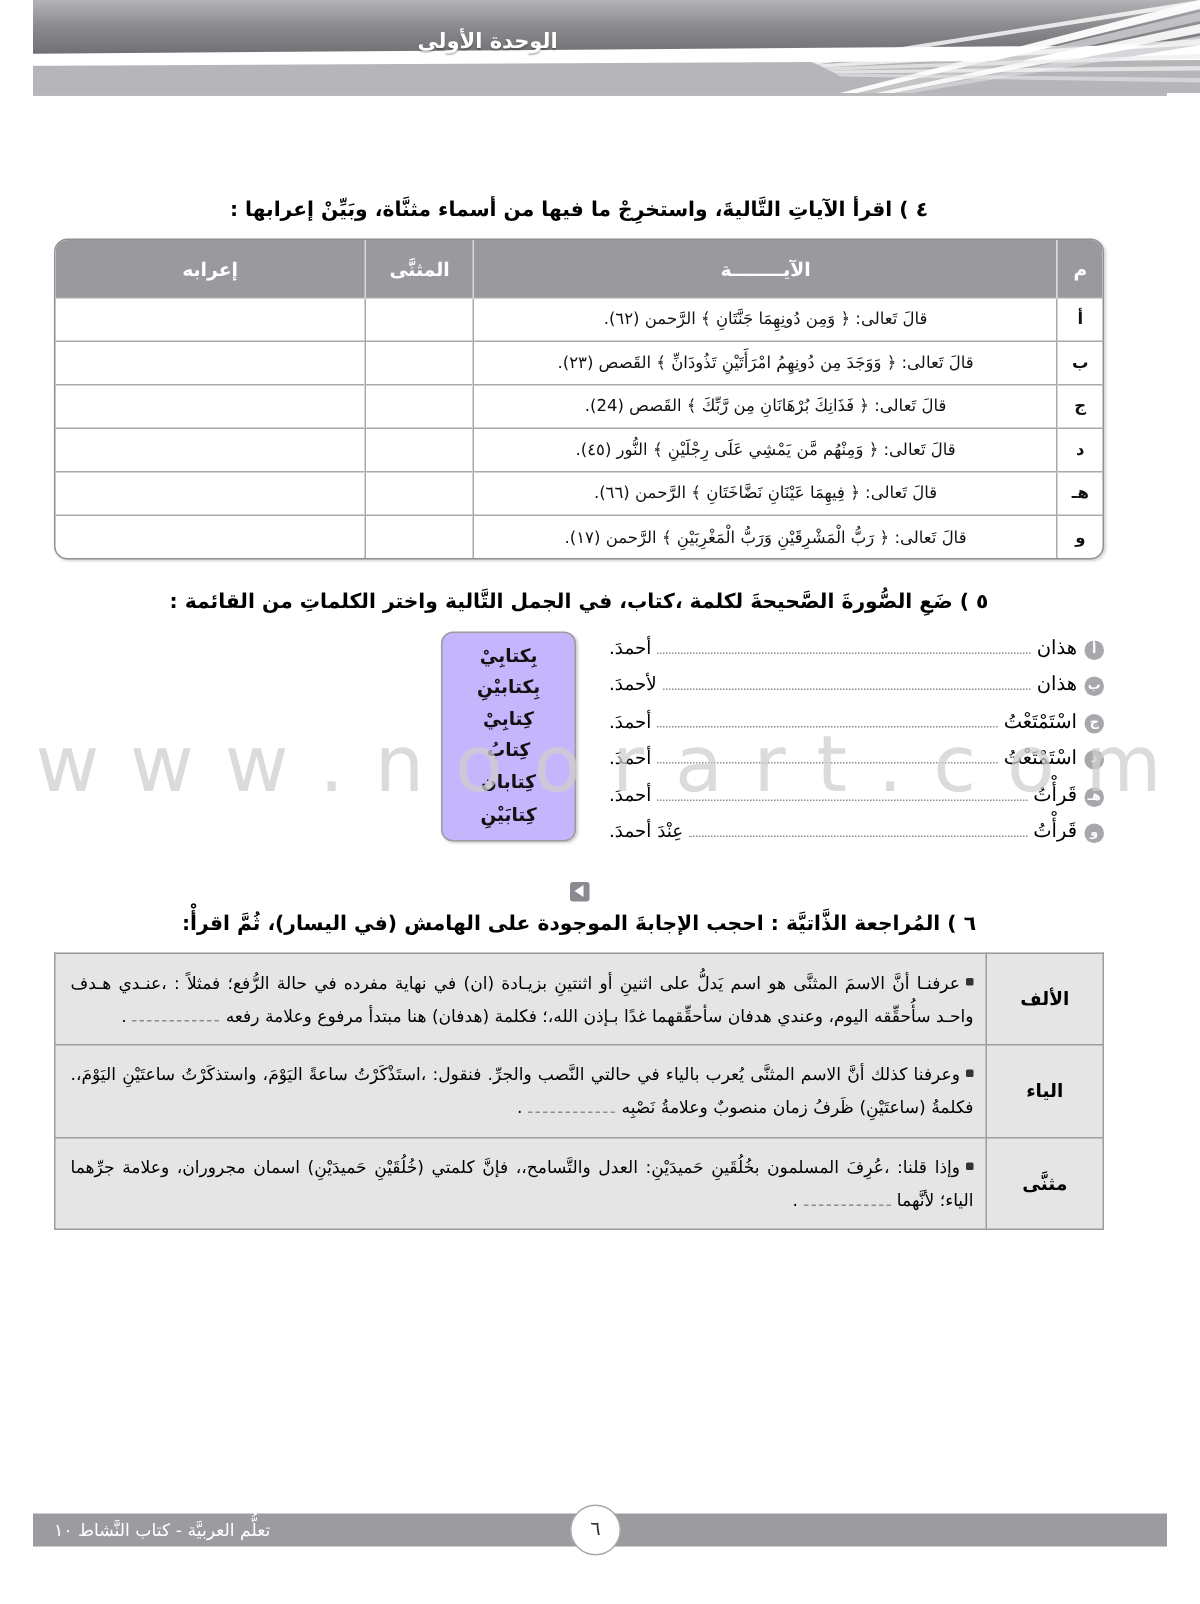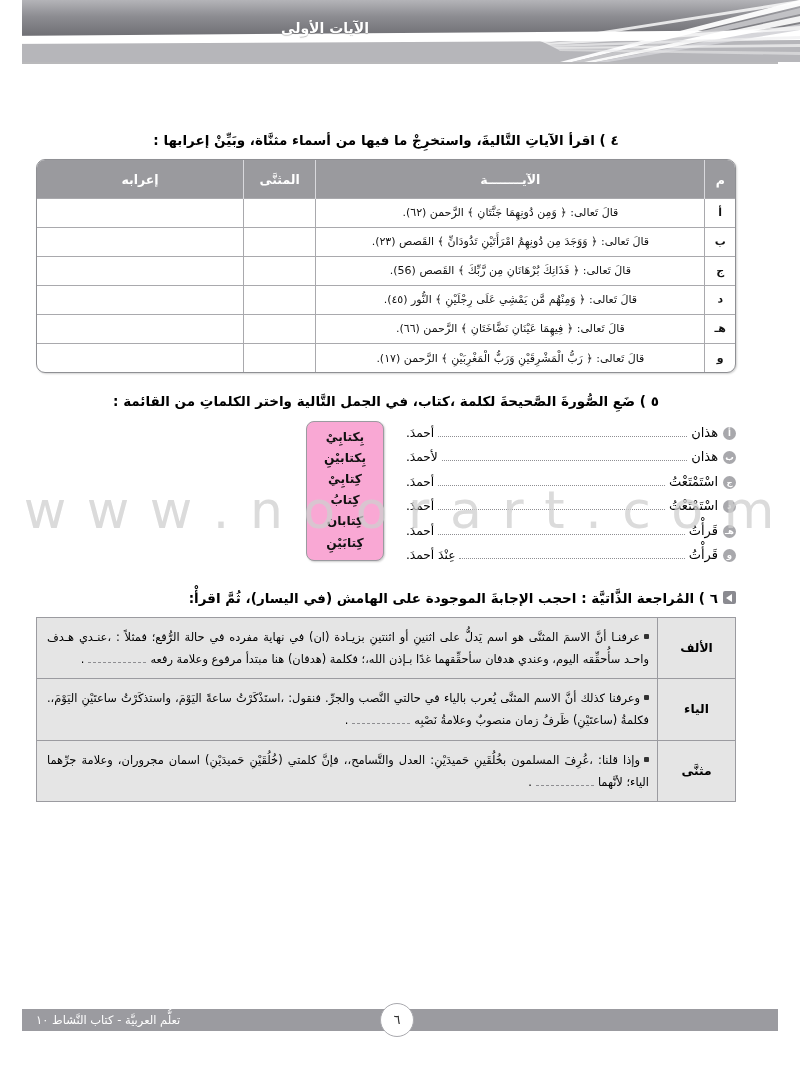--- a/index.html
+++ b/index.html
@@ -164,25 +164,25 @@
   .s-pre { font-weight: normal; font-size: 13px; white-space: nowrap; }
   .dots {
     flex: 1 1 auto;
     border-bottom: 1.4px dotted #8e8e92;
     margin: 0 4px 4px 4px;
     height: 9px;
   }
   .s-post { font-size: 12.2px; white-space: nowrap; }
 
   .wordbox {
-    width: 78px;
+    width: 90px;
     margin-right: 22px;
     border: 1.3px solid #9b9ba0;
     border-radius: 8px;
-    background: #f9a8d4;
+    background: #c4b5fd;
     box-shadow: 1px 1px 2px rgba(0,0,0,.2);
     padding: 5px 0 6px 0;
   }
   .wordbox div {
     text-align: center;
     font-size: 12.3px;
     line-height: 21.2px;
     color: #111;
     font-weight: bold;
   }
@@ -283,21 +283,21 @@
     <polygon points="572,62 800,8 800,14 584,62" fill="#c6c6ca" opacity="0.9"></polygon>
     <polygon points="584,62 800,16 800,22 596,62" fill="#ffffff" opacity="0.9"></polygon>
     <polygon points="596,62 800,24 800,30 608,62" fill="#d2d2d6" opacity="0.9"></polygon>
     <polygon points="540,41 800,0 800,3 545,43" fill="#ffffff" opacity="0.8"></polygon>
     <path d="M545 43 L800 26 L800 30 L549 45 Z" fill="#ffffff" opacity="0.7"></path>
     <path d="M549 45 L800 36 L800 39 L553 47 Z" fill="#eeeef0" opacity="0.7"></path>
     <path d="M553 47 L800 44 L800 47 L557 49 Z" fill="#ffffff" opacity="0.6"></path>
     <path d="M557 49 L800 52 L800 55 L560 51 Z" fill="#e8e8ea" opacity="0.6"></path>
     <rect x="0" y="0" width="22" height="62" fill="#ffffff"></rect>
   </svg>
-  <div class="hdr-title">الآيات الأولى</div>
+  <div class="hdr-title">الوحدة الأولى</div>
 </div>
 <div class="hdr-rule"></div>
 
 <div class="watermark">w w w . n o o r a r t . c o m</div>
 
 <div class="content">
 
   <div class="ex-heading center">٤ ) اقرأ الآياتِ التَّاليةَ، واستخرِجْ ما فيها من أسماء مثنَّاة، وبَيِّنْ إعرابها :</div>
 
   <div class="tbl-wrap">
@@ -318,21 +318,21 @@
           <td class="c-irab"></td>
         </tr>
         <tr>
           <td class="c-m">ب</td>
           <td class="c-aya aya-txt">قالَ تَعالى: ﴿ وَوَجَدَ مِن دُونِهِمُ امْرَأَتَيْنِ تَذُودَانِّ ﴾ القَصص (٢٣).</td>
           <td class="c-mth"></td>
           <td class="c-irab"></td>
         </tr>
         <tr>
           <td class="c-m">ج</td>
-          <td class="c-aya aya-txt">قالَ تَعالى: ﴿ فَذَانِكَ بُرْهَانَانِ مِن رَّبِّكَ ﴾ القَصص (56).</td>
+          <td class="c-aya aya-txt">قالَ تَعالى: ﴿ فَذَانِكَ بُرْهَانَانِ مِن رَّبِّكَ ﴾ القَصص (24).</td>
           <td class="c-mth"></td>
           <td class="c-irab"></td>
         </tr>
         <tr>
           <td class="c-m">د</td>
           <td class="c-aya aya-txt">قالَ تَعالى: ﴿ وَمِنْهُم مَّن يَمْشِي عَلَى رِجْلَيْنِ ﴾ النُّور (٤٥).</td>
           <td class="c-mth"></td>
           <td class="c-irab"></td>
         </tr>
         <tr>
@@ -396,21 +396,21 @@
     <div class="wordbox">
       <div>بِكتابِيْ</div>
       <div>بِكتابيْنِ</div>
       <div>كِتابِيْ</div>
       <div>كِتابُ</div>
       <div>كِتابان</div>
       <div>كِتابَيْنِ</div>
     </div>
   </div>
 
-  <div class="ex-heading ex6-head" style="margin-top:16px;">
+  <div class="ex-heading ex6-head" style="margin-top:16px;flex-direction:column;">
     <span class="self-icon"></span>
     <span>٦ ) المُراجعة الذَّاتيَّة : احجب الإجابةَ الموجودة على الهامش (في اليسار)، ثُمَّ اقرأْ:</span>
   </div>
 
   <table class="t6">
     <tbody>
       <tr>
         <td class="t6-label">الألف</td>
         <td class="t6-text">
           <span class="sq"></span><span>عرفنـا أنَّ الاسمَ المثنَّى هو اسم يَدلُّ على اثنينِ أو اثنتينِ بزيـادة (ان) في نهاية مفرده في حالة الرُّفع؛ فمثلاً : ،عنـدي هـدف واحـد سأُحقِّقه اليوم، وعندي هدفان سأحقِّقهما غدًا بـإذن الله،؛ فكلمة (هدفان) هنا مبتدأ مرفوع وعلامة رفعه</span><span class="blankline"></span><span>.</span>

